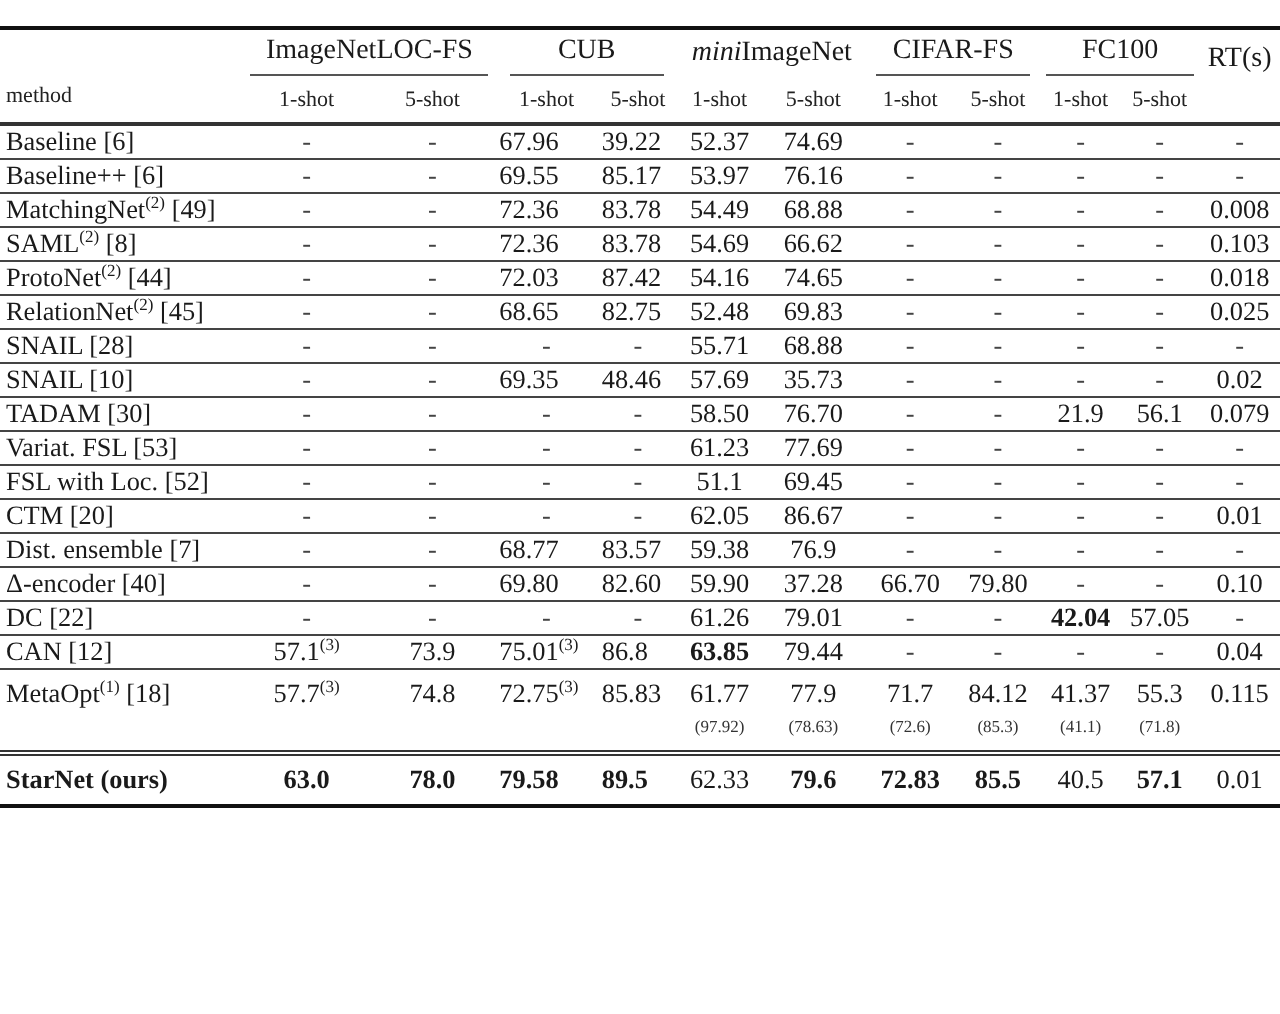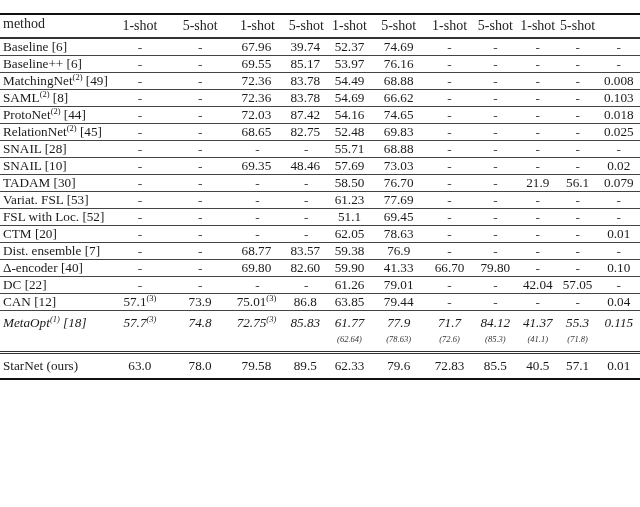--- a/index.html
+++ b/index.html
@@ -7,43 +7,52 @@
          font-family: "DejaVu Serif", "Liberation Serif", serif; color: #1a1a1a; }
   .caption-top { position: absolute; top: -8px; left: 0; width: 640px; height: 12px; overflow: hidden;
                  font-size: 13px; text-align: center; color: #333; }
   table { position: absolute; top: 13px; left: 0; width: 640px; border-collapse: collapse;
           font-family: "Liberation Serif", "DejaVu Serif", serif; font-size: 13.2px; }
   table.main { border-top: 2px solid #111; }
   td, th { padding: 0 2px; white-space: nowrap; font-weight: normal; text-align: center; }
   th.group { height: 23px; vertical-align: bottom; padding-bottom: 1px; font-size: 14px; }
   th.group span.u { display: inline-block; border-bottom: 1.5px solid #555; padding: 0 8px 3px; }
   th.method-h { text-align: left; padding-left: 3px; font-size: 13.5px; vertical-align: bottom; padding-bottom: 4px; }
-  tr.sub th { font-size: 14px; height: 18px; vertical-align: middle; color: #222; }
+  tr.sub th { font-size: 11px; height: 18px; vertical-align: middle; color: #222; }
   tr.sub { border-bottom: 2px solid #333; }
   tr.row { height: 17px; border-bottom: 1.2px solid #444; }
   tr.row td.m { text-align: left; padding-left: 3px; }
   tr.row.tall { height: 42px; }
-  tr.row.tall td { vertical-align: top; padding-top: 4px; font-style: italic; }
+  tr.row.tall td { vertical-align: top; padding-top: 4px; }
   tr.row.double { border-bottom: 3px double #333; }
   tr.row.last { border-bottom: 2px solid #111; height: 26px; }
-  td.num { text-align: center; padding-right: 4px; }
+  td.num { text-align: left; padding-right: 4px; }
   td.c { text-align: center; }
-  .b { font-weight: normal; }
+  .b { font-weight: bold; }
   sup { font-size: 8.5px; vertical-align: 5px; line-height: 0; }
   .sub-val { display: block; font-size: 8.5px; color: #333; margin-top: 3px; }
   .dash { color: #444; }
   .it { font-style: italic; }
 </style>
 </head>
 <body>
 
 <div class="caption-top"></div>
 
 <table class="main">
   <thead>
+    <tr>
+      <th class="group" style="width:128px"></th>
+      <th class="group" colspan="2"><span class="u">ImageNetLOC-FS</span></th>
+      <th class="group" colspan="2"><span class="u" style="padding:0 24px 3px">CUB</span></th>
+      <th class="group" colspan="2"><span class="u" style="border:none;padding:0 0 3px"><span class="it">mini</span><span>ImageNet</span></span></th>
+      <th class="group" colspan="2"><span class="u">CIFAR-FS</span></th>
+      <th class="group" colspan="2"><span class="u" style="padding:0 18px 3px">FC100</span></th>
+      <th class="group" rowspan="1">RT(s)</th>
+    </tr>
     <tr class="sub">
       <th class="method-h">method</th>
       <th style="width:60px">1-shot</th>
       <th style="width:60px">5-shot</th>
       <th style="width:52px">1-shot</th>
       <th style="width:40px">5-shot</th>
       <th style="width:40px">1-shot</th>
       <th style="width:54px">5-shot</th>
       <th style="width:44px">1-shot</th>
       <th style="width:42px">5-shot</th>
@@ -51,21 +60,21 @@
       <th style="width:36px">5-shot</th>
       <th style="width:40px"></th>
     </tr>
   </thead>
   <tbody id="tbody">
       <tr class="row">
         <td class="m"><span>Baseline</span> <span>[6]</span></td>
         <td class="c"><span class="dash">-</span></td>
         <td class="c"><span class="dash">-</span></td>
         <td class="num"><span>67.96</span></td>
-        <td class="num"><span>39.74</span></td>
+        <td class="num"><span>39.22</span></td>
         <td class="c"><span>52.37</span></td>
         <td class="c"><span>74.69</span></td>
         <td class="c"><span class="dash">-</span></td>
         <td class="c"><span class="dash">-</span></td>
         <td class="c"><span class="dash">-</span></td>
         <td class="c"><span class="dash">-</span></td>
         <td class="c"><span class="dash">-</span></td>
       </tr>
       <tr class="row">
         <td class="m"><span>Baseline++</span> <span>[6]</span></td>
@@ -151,21 +160,21 @@
         <td class="c"><span class="dash">-</span></td>
         <td class="c"><span class="dash">-</span></td>
       </tr>
       <tr class="row">
         <td class="m"><span>SNAIL</span> <span>[10]</span></td>
         <td class="c"><span class="dash">-</span></td>
         <td class="c"><span class="dash">-</span></td>
         <td class="num"><span>69.35</span></td>
         <td class="num"><span>48.46</span></td>
         <td class="c"><span>57.69</span></td>
-        <td class="c"><span>73.03</span></td>
+        <td class="c"><span>35.73</span></td>
         <td class="c"><span class="dash">-</span></td>
         <td class="c"><span class="dash">-</span></td>
         <td class="c"><span class="dash">-</span></td>
         <td class="c"><span class="dash">-</span></td>
         <td class="c"><span>0.02</span></td>
       </tr>
       <tr class="row">
         <td class="m"><span>TADAM</span> <span>[30]</span></td>
         <td class="c"><span class="dash">-</span></td>
         <td class="c"><span class="dash">-</span></td>
@@ -207,21 +216,21 @@
         <td class="c"><span class="dash">-</span></td>
         <td class="c"><span class="dash">-</span></td>
       </tr>
       <tr class="row">
         <td class="m"><span>CTM</span> <span>[20]</span></td>
         <td class="c"><span class="dash">-</span></td>
         <td class="c"><span class="dash">-</span></td>
         <td class="c"><span class="dash">-</span></td>
         <td class="c"><span class="dash">-</span></td>
         <td class="c"><span>62.05</span></td>
-        <td class="c"><span>78.63</span></td>
+        <td class="c"><span>86.67</span></td>
         <td class="c"><span class="dash">-</span></td>
         <td class="c"><span class="dash">-</span></td>
         <td class="c"><span class="dash">-</span></td>
         <td class="c"><span class="dash">-</span></td>
         <td class="c"><span>0.01</span></td>
       </tr>
       <tr class="row">
         <td class="m"><span>Dist. ensemble</span> <span>[7]</span></td>
         <td class="c"><span class="dash">-</span></td>
         <td class="c"><span class="dash">-</span></td>
@@ -235,21 +244,21 @@
         <td class="c"><span class="dash">-</span></td>
         <td class="c"><span class="dash">-</span></td>
       </tr>
       <tr class="row">
         <td class="m"><span>Δ-encoder</span> <span>[40]</span></td>
         <td class="c"><span class="dash">-</span></td>
         <td class="c"><span class="dash">-</span></td>
         <td class="num"><span>69.80</span></td>
         <td class="num"><span>82.60</span></td>
         <td class="c"><span>59.90</span></td>
-        <td class="c"><span>41.33</span></td>
+        <td class="c"><span>37.28</span></td>
         <td class="c"><span>66.70</span></td>
         <td class="c"><span>79.80</span></td>
         <td class="c"><span class="dash">-</span></td>
         <td class="c"><span class="dash">-</span></td>
         <td class="c"><span>0.10</span></td>
       </tr>
       <tr class="row">
         <td class="m"><span>DC</span> <span>[22]</span></td>
         <td class="c"><span class="dash">-</span></td>
         <td class="c"><span class="dash">-</span></td>
@@ -276,21 +285,21 @@
         <td class="c"><span class="dash">-</span></td>
         <td class="c"><span class="dash">-</span></td>
         <td class="c"><span>0.04</span></td>
       </tr>
       <tr class="row tall double">
         <td class="m"><span>MetaOpt</span><sup>(1)</sup> <span>[18]</span></td>
         <td class="c"><span>57.7</span><sup>(3)</sup></td>
         <td class="c"><span>74.8</span></td>
         <td class="num"><span>72.75</span><sup>(3)</sup></td>
         <td class="num"><span>85.83</span></td>
-        <td class="c"><span>61.77</span><span class="sub-val">(62.64)</span></td>
+        <td class="c"><span>61.77</span><span class="sub-val">(97.92)</span></td>
         <td class="c"><span>77.9</span><span class="sub-val">(78.63)</span></td>
         <td class="c"><span>71.7</span><span class="sub-val">(72.6)</span></td>
         <td class="c"><span>84.12</span><span class="sub-val">(85.3)</span></td>
         <td class="c"><span>41.37</span><span class="sub-val">(41.1)</span></td>
         <td class="c"><span>55.3</span><span class="sub-val">(71.8)</span></td>
         <td class="c"><span>0.115</span></td>
       </tr>
       <tr class="row last">
         <td class="m b"><span>StarNet (ours)</span></td>
         <td class="c b"><span>63.0</span></td>

